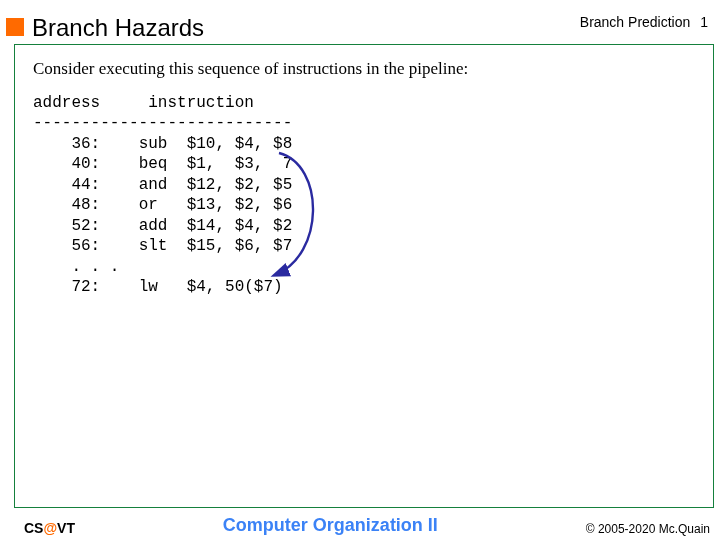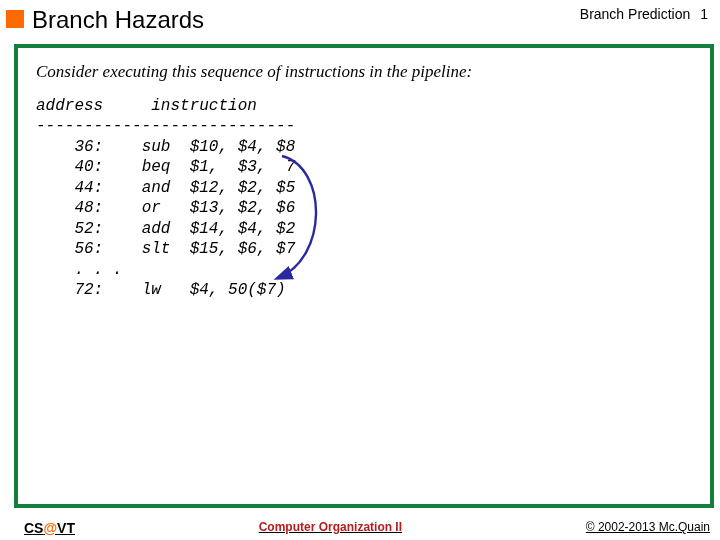--- a/index.html
+++ b/index.html
@@ -1,34 +1,34 @@
 <!DOCTYPE html>
 <html><head>
 <meta charset="utf-8">
 <style>
   * { box-sizing: border-box; margin: 0; padding: 0; }
   html, body { width: 720px; height: 540px; font-family: Georgia, 'Times New Roman', serif; background: #fff; color: #000; }
   .slide { width: 720px; height: 540px; position: relative; }
-  .header { display: flex; align-items: flex-start; padding: 6px 12px 4px 6px; }
+  .header { display: flex; align-items: flex-start; padding: 14px 12px 4px 6px; }
   .header-marker { width: 18px; height: 18px; background: #ff6a00; margin-right: 8px; margin-top: 4px; flex: 0 0 auto; }
   .header-title { font-family: Arial, Helvetica, sans-serif; font-size: 24px; font-weight: 400; flex: 1 1 auto; }
   .header-right { font-family: Arial, Helvetica, sans-serif; font-size: 14px; }
   .header-right .pg { margin-left: 6px; }
-  .content-frame { position: absolute; left: 14px; right: 6px; top: 44px; bottom: 32px; border: 4px solid #15803d; padding: 14px 18px; font-style: italic; }
+  .content-frame { position: absolute; left: 14px; right: 6px; top: 44px; bottom: 32px; border: 1px solid #15803d; padding: 14px 18px; }
   .intro { font-size: 17px; margin-bottom: 14px; }
   .body-row { display: flex; align-items: center; }
   .code-col { font-family: "Courier New", Courier, monospace; font-size: 16px; line-height: 1.28; white-space: pre; position: relative; }
   .side-col { margin-left: 40px; font-size: 17px; max-width: 270px; padding-top: 16px; }
   .side-col p { margin-bottom: 14px; }
   .side-col .mono { font-family: "Courier New", Courier, monospace; }
   .arrow-svg { position: absolute; pointer-events: none; }
-  .footer { position: absolute; left: 0; right: 0; bottom: 4px; display: flex; align-items: flex-start; padding: 0 10px 0 24px; font-family: Arial, Helvetica, sans-serif; text-decoration: underline; }
+  .footer { position: absolute; left: 0; right: 0; bottom: 4px; display: flex; align-items: flex-end; padding: 0 10px 0 24px; font-family: Arial, Helvetica, sans-serif; }
   .footer-left { font-size: 14px; font-weight: bold; }
   .footer-left .at { color: #ff6a00; }
-  .footer-center { flex: 1; text-align: center; font-size: 12px; font-weight: bold; color: #b91c1c; }
+  .footer-center { flex: 1; text-align: center; font-size: 18px; font-weight: bold; color: #3b82f6; }
   .footer-right { font-size: 12px; }
 </style>
 </head>
 <body>
 
 <div class="slide">
 
   <div class="header">
     <div class="header-marker"></div>
     <div class="header-title">Branch Hazards</div>
@@ -60,16 +60,16 @@
   </defs>
   <path d="M 14 8 C 60 20, 60 110, 10 130" stroke="#2a2aa0" stroke-width="2.4" fill="none" marker-end="url(#ah)"></path>
 </svg></div>
 
     </div>
   </div>
 
   <div class="footer">
     <div class="footer-left"><span>CS</span><span class="at">@</span><span>VT</span></div>
     <div class="footer-center">Computer Organization II</div>
-    <div class="footer-right">© 2002-2013 Mc.Quain</div>
+    <div class="footer-right">© 2005-2020 Mc.Quain</div>
   </div>
 
 </div>
 
 </body></html>

